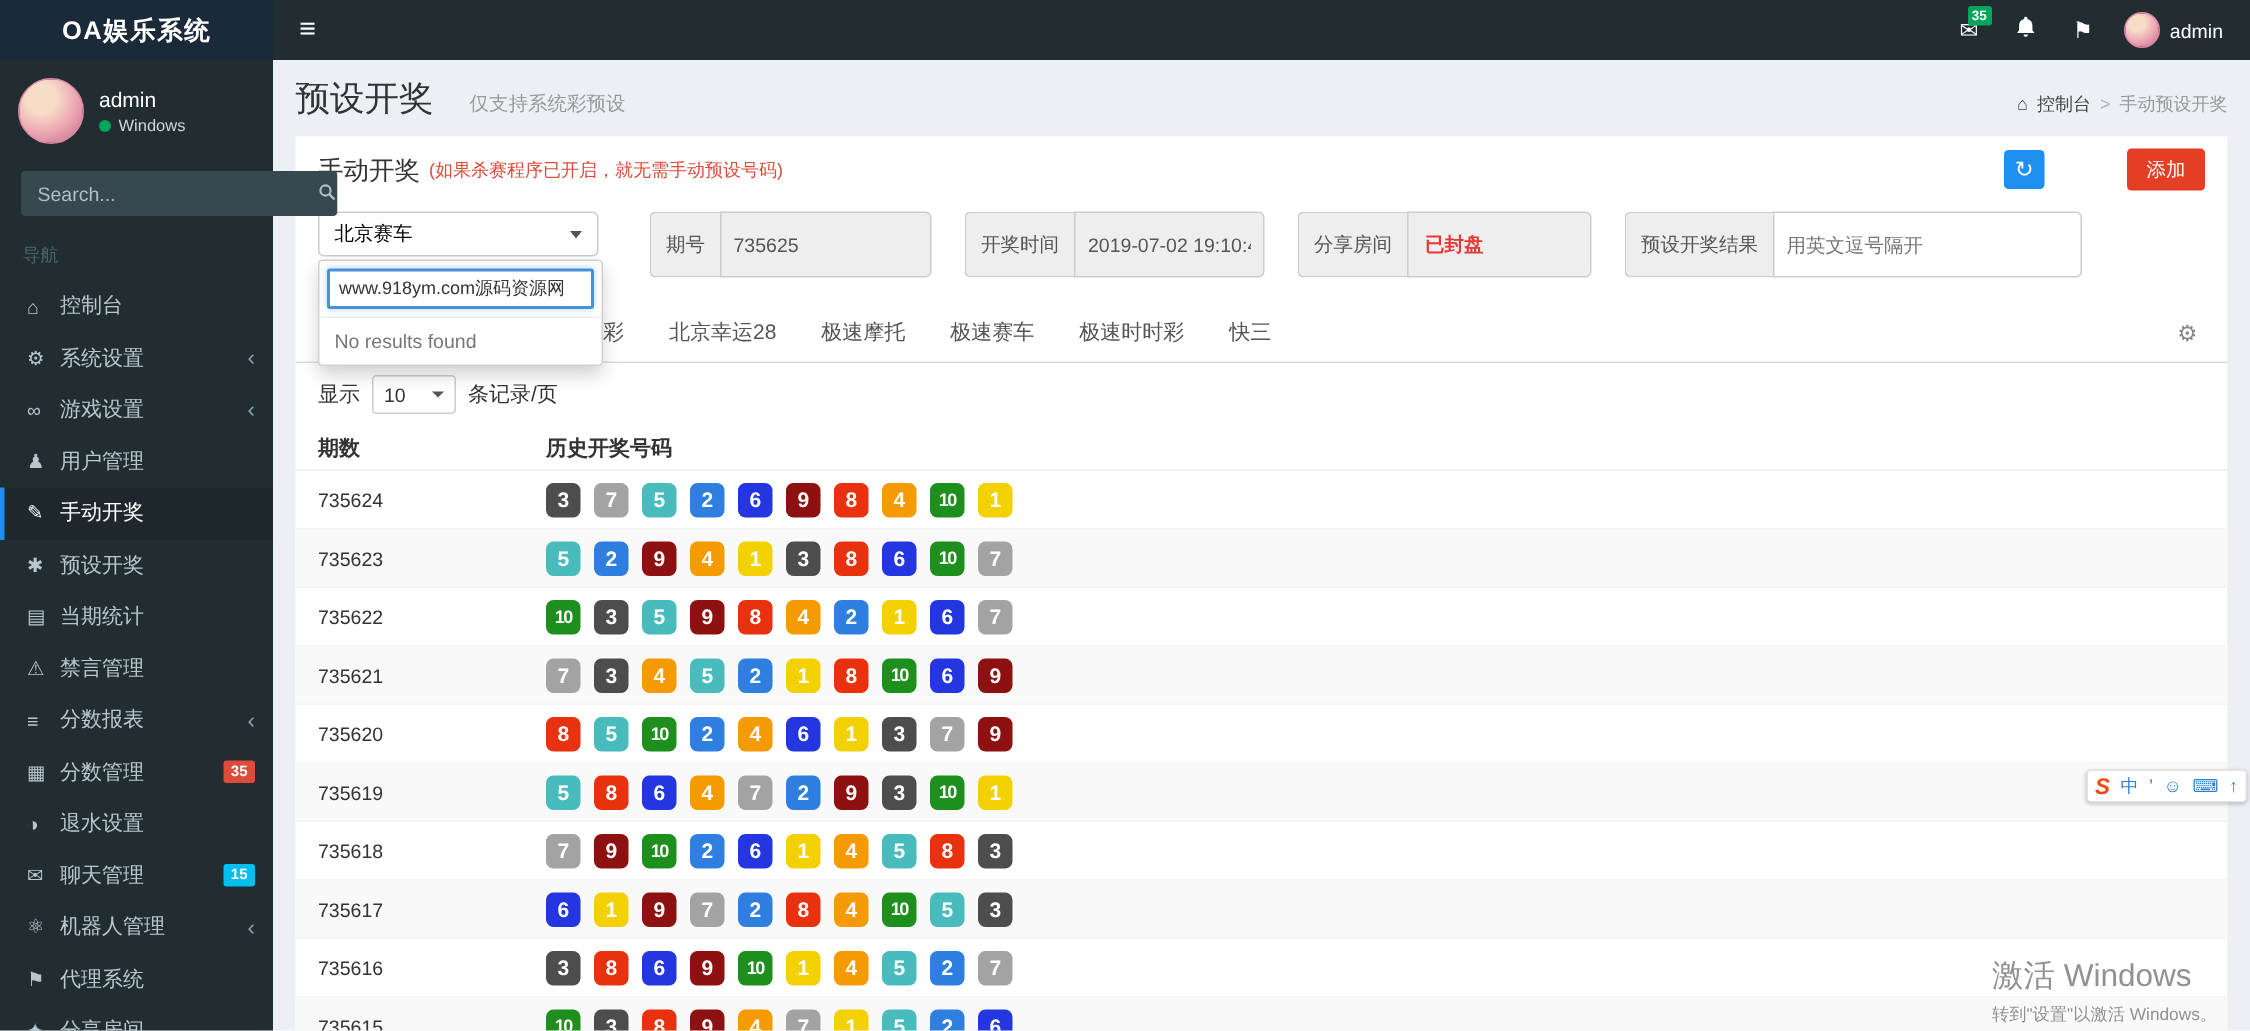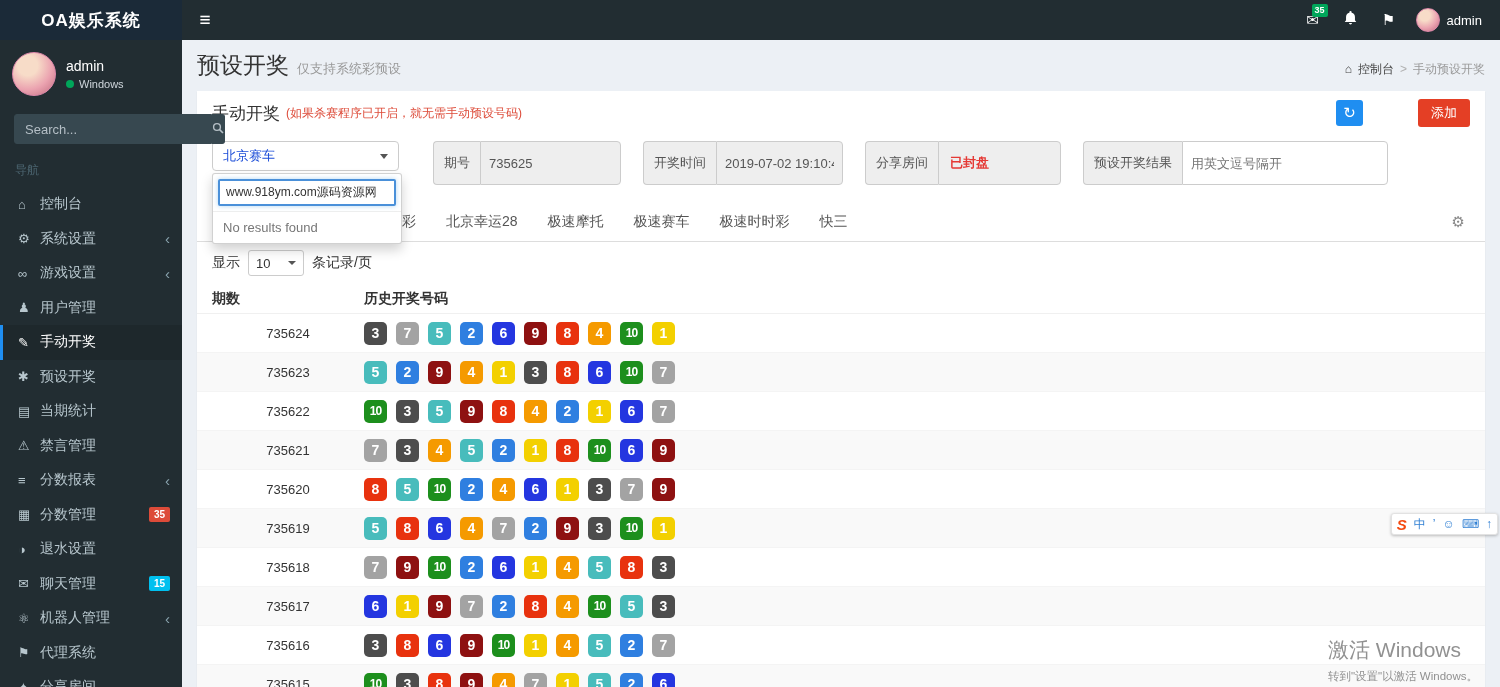--- a/index.html
+++ b/index.html
@@ -34,36 +34,36 @@
   .menu-item.active { background:#1e282c; color:#fff; border-left-color:#1f8ef1; }
   .mi-icon { width:22px; font-size:13px; text-align:left; }
   .mi-label { flex:1; }
   .mi-chevron { color:#8aa4af; font-size:15px; }
   .mi-badge { color:#fff; font-size:10px; padding:2px 5px; border-radius:2px; font-weight:bold; }
 
   
   .content { position:absolute; top:40px; left:182px; width:1318px; height:647px; }
   .content-header { padding:10px 15px; display:flex; align-items:baseline; }
   .page-title { font-size:23px; font-weight:normal; color:#333; }
-  .page-subtitle { font-size:13px; color:#999; margin-left:8px; }
+  .page-subtitle { font-size:13px; color:#999; margin-left:24px; }
   .breadcrumb { margin-left:auto; font-size:12px; color:#444; display:flex; align-items:center; gap:6px; }
   .breadcrumb .sep { color:#b0b0b0; }
   .breadcrumb .current { color:#999; }
 
   .box { background:#fff; margin:0 15px; box-shadow:0 1px 1px rgba(0,0,0,.1); position:relative; min-height:560px; }
   .box-header { display:flex; align-items:center; padding:8px 15px; }
   .box-title { font-size:17px; color:#333; }
   .box-note { font-size:12px; color:#dd4b39; margin-left:6px; }
   .box-actions { margin-left:auto; display:flex; align-items:center; gap:55px; }
   .btn-refresh { width:27px; height:26px; background:#1f8ef1; border:none; border-radius:3px; color:#fff; font-size:15px; cursor:pointer; display:flex; align-items:center; justify-content:center; }
   .btn-add { background:#e43f25; border:none; border-radius:3px; color:#fff; font-size:13px; padding:5px 13px; cursor:pointer; }
 
   .form-row { display:flex; align-items:flex-start; padding:6px 15px 10px; gap:22px; }
   .select-wrap { position:relative; width:187px; margin-right:12px; }
-  .bselect { width:100%; height:30px; background:#fff; border:1px solid #ccc; border-radius:4px; display:flex; align-items:center; padding:0 10px; font-size:13px; color:#1d4ed8; cursor:pointer; }
+  .bselect { width:100%; height:30px; background:#fff; border:1px solid #ccc; border-radius:4px; display:flex; align-items:center; padding:0 10px; font-size:13px; color:#000000; cursor:pointer; }
   .bselect .caret { margin-left:auto; width:0; height:0; border-left:4px solid transparent; border-right:4px solid transparent; border-top:5px solid #555; }
   .dropdown-panel { position:absolute; top:32px; left:0; width:190px; background:#fff; border:1px solid rgba(0,0,0,.18); border-radius:3px; box-shadow:0 6px 12px rgba(0,0,0,.18); z-index:100; padding-top:5px; }
   .dd-search { margin:0 5px 5px; }
   .dd-search input { width:100%; height:27px; border:2px solid #4a90d9; border-radius:2px; font-size:12px; padding:0 6px; outline:none; color:#333; box-shadow:0 0 5px rgba(102,175,233,.5); }
   .dd-noresults { border-top:1px solid #eee; padding:8px 10px; font-size:13px; color:#777; }
 
   .igroup { display:flex; height:44px; }
   .ig-addon { background:#eee; border:1px solid #ccc; border-right:0; border-radius:4px 0 0 4px; padding:0 10px; font-size:13px; color:#555; display:flex; align-items:center; white-space:nowrap; }
   .igroup input { flex:1; min-width:0; border:1px solid #ccc; border-radius:0 4px 4px 0; font-size:13px; color:#555; padding:0 8px; outline:none; }
   .igroup input[readonly] { background:#eee; }
@@ -74,21 +74,21 @@
   .tabs { display:flex; align-items:center; border-bottom:1px solid #ddd; margin-top:8px; padding:0 15px 0 190px; }
   .tab { padding:10px 15px; font-size:14px; color:#555; cursor:pointer; white-space:nowrap; }
   .tabs-gear { margin-left:auto; color:#888; font-size:15px; cursor:pointer; padding-right:5px; }
 
   .show-row { display:flex; align-items:center; padding:8px 15px; font-size:14px; color:#333; }
   .pagesize { width:56px; height:26px; border:1px solid #ccc; border-radius:3px; margin:0 8px; display:flex; align-items:center; padding:0 7px; font-size:13px; color:#333; cursor:pointer; background:#fff; }
   .pagesize .caret { margin-left:auto; width:0; height:0; border-left:4px solid transparent; border-right:4px solid transparent; border-top:4px solid #555; }
 
   .thead { display:flex; padding:5px 15px; font-size:14px; font-weight:bold; color:#333; border-bottom:1px solid #f0f0f0; align-items:center; height:30px; }
   .col-period { width:152px; }
-  .trow { display:flex; align-items:center; height:39px; padding:0 15px; border-bottom:1px solid #f4f4f4;text-align:center; }
+  .trow { display:flex; align-items:center; height:39px; padding:0 15px; border-bottom:1px solid #f4f4f4; }
   .trow:nth-child(even) { background:#f9f9f9; }
   .t-period { width:152px; font-size:13px; color:#333; }
   .balls { display:flex; gap:9px; align-items:center; }
   .ball { width:23px; height:23px; border-radius:5px; color:#fff; font-weight:bold; font-size:14px; display:flex; align-items:center; justify-content:center; }
   .ball.two { font-size:12px; letter-spacing:-1px; }
 
   
   .watermark { position:fixed; left:1295px; top:636px; color:rgba(118,118,118,.8); z-index:55; pointer-events:none;margin-left:33px; }
   .wm1 { font-size:21px; }
   .wm2 { font-size:11.5px; margin-top:5px; }

